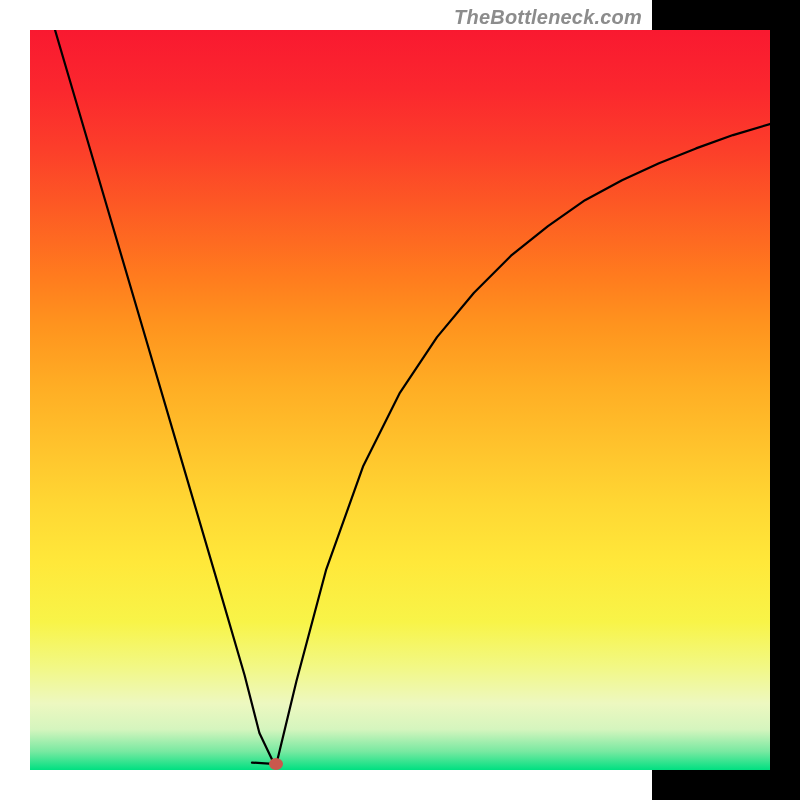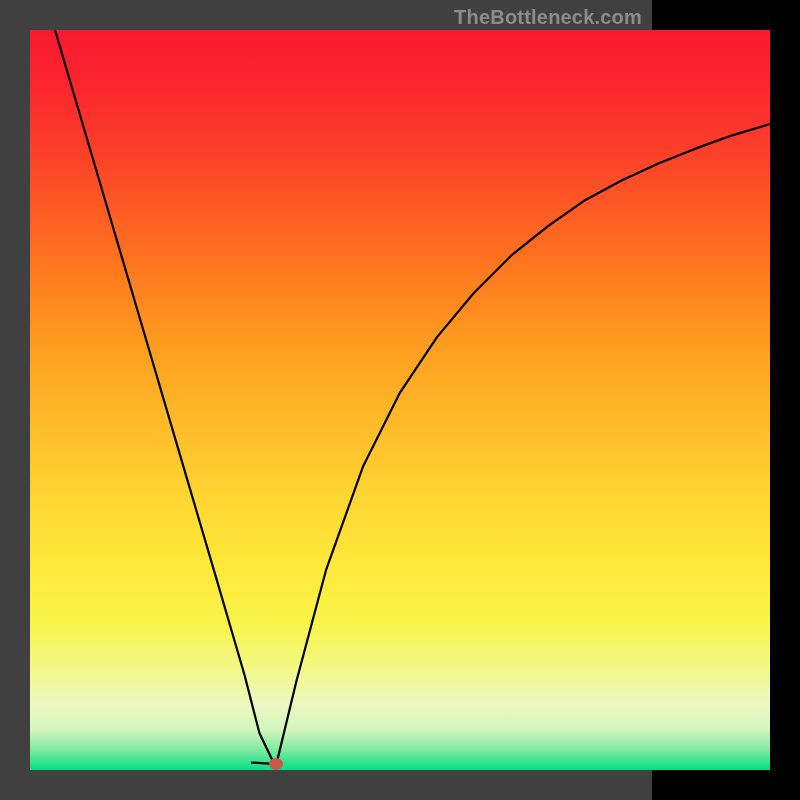--- a/index.html
+++ b/index.html
@@ -7,21 +7,22 @@
     padding: 0;
     width: 800px;
     height: 800px;
     background: #000;
     overflow: hidden;
   }
   .stage {
     position: relative;
     width: 652px;
     height: 800px;
-    background: #404040;
+    background: #ffffff;
+    font-style: italic;
   }
   .watermark {
     position: absolute;
     top: 6px;
     right: 10px;
     color: #8c8c8c;
     font-family: Arial, Helvetica, sans-serif;
     font-size: 20px;
     font-weight: 600;
     letter-spacing: 0.2px;

